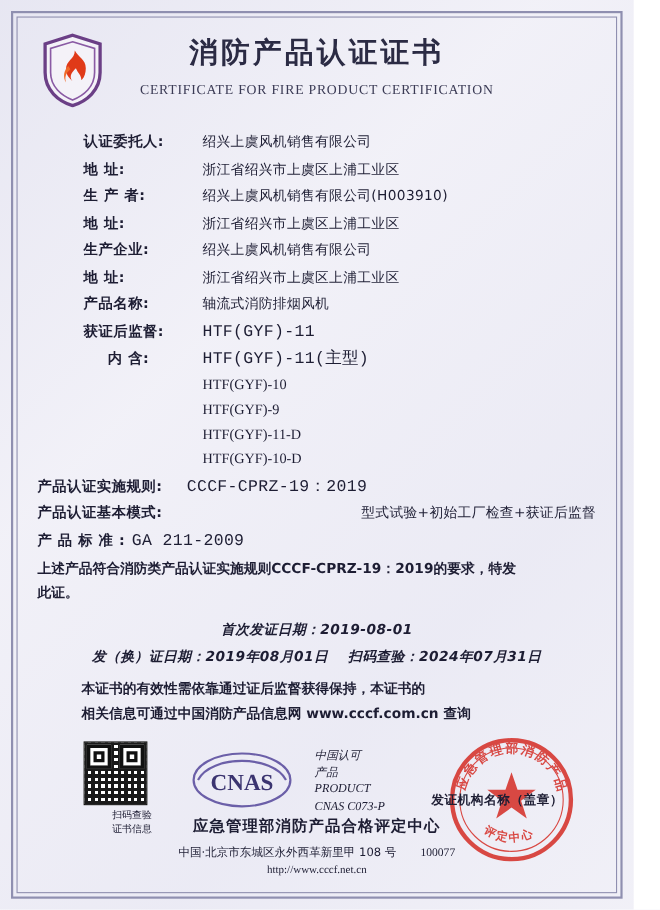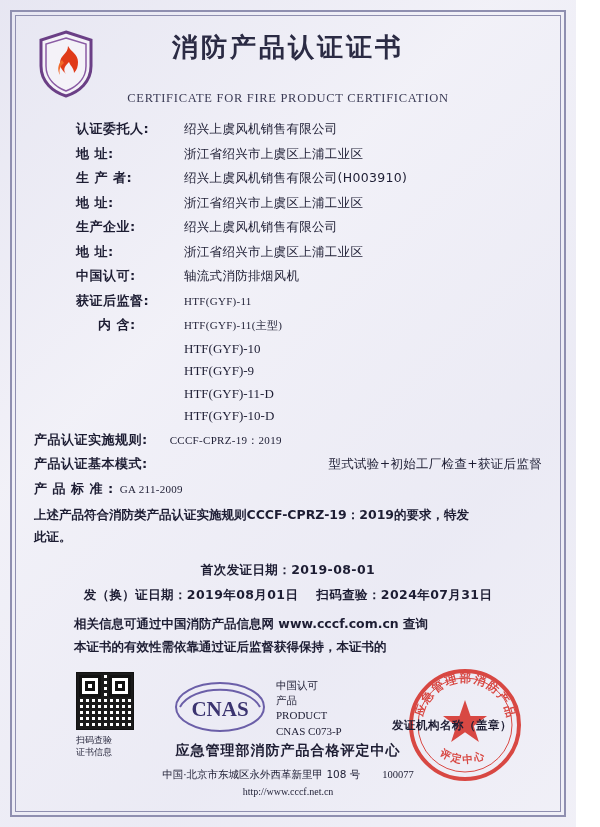--- a/index.html
+++ b/index.html
@@ -58,21 +58,21 @@
     padding-top: 6px;
   }
   .title-cn {
     font-family: "DejaVu Sans", sans-serif;
     font-size: 26px;
     font-weight: bold;
     letter-spacing: 3px;
     color: #2b2b44;
   }
   .title-en {
-    margin-top: 26px;
+    margin-top: 9px;
     font-family: "Liberation Serif", serif;
     font-size: 12.5px;
     letter-spacing: 0.7px;
     color: #3b3b55;
   }
   .cert-no {
     margin-top: 13px;
     text-align: right;
     padding-right: 12px;
     font-family: "DejaVu Sans", sans-serif;
@@ -99,22 +99,22 @@
     letter-spacing: 0.5px;
     white-space: nowrap;
   }
   .val {
     font-family: "DejaVu Sans", sans-serif;
     font-size: 12.5px;
     color: #1d1d33;
     letter-spacing: 0.3px;
   }
   .val.serifnum {
-    font-family: Liberation Serif, serif;
-    font-size: 11px;
+    font-family: Liberation Mono, monospace;
+    font-size: 15px;
   }
   .sub-row {
     display: flex;
     margin-bottom: 6.5px;
   }
   .sub-pad { flex: 0 0 108px; }
   .sub-val {
     font-family: "Liberation Serif", serif;
     font-size: 13px;
     color: #1d1d33;
@@ -128,20 +128,21 @@
     margin-top: 2px;
   }
   .statement .second {
     display: block;
   }
 
   
   .dates {
     margin-top: 14px;
     text-align: center;
+    font-style: italic;
   }
   .date-line {
     font-family: "DejaVu Sans", sans-serif;
     font-size: 12.5px;
     font-weight: bold;
     color: #1d1d33;
     margin-bottom: 8px;
     letter-spacing: 0.4px;
   }
   .date-line .sp { display: inline-block; width: 18px; }
@@ -162,21 +163,21 @@
   .marks {
     position: relative;
     margin-top: 14px;
     height: 110px;
   }
   .qr-block {
     position: absolute;
     left: 42px;
     top: 0;
     width: 62px;
-    text-align: left;
+    text-align: right;
   }
   .qr {
     width: 58px;
     height: 58px;
     background:
       repeating-linear-gradient(90deg, #1a1a1a 0 3px, transparent 3px 6px),
       repeating-linear-gradient(0deg, #1a1a1a 0 3px, transparent 3px 6px),
       #ffffff;
     border: 1px solid #111;
     box-sizing: border-box;
@@ -206,26 +207,27 @@
     top: 4px;
     display: flex;
     align-items: flex-start;
   }
   .cnas-logo {
     width: 92px;
     height: 62px;
     position: relative;
   }
   .cnas-text {
-    margin-left: 10px;
+    margin-left: 20px;
     margin-top: 2px;
     font-family: "DejaVu Sans", sans-serif;
     font-size: 10.5px;
     color: #1d1d33;
     line-height: 1.45;
+    font-style: italic;
   }
   .cnas-text .en {
     font-family: "Liberation Serif", serif;
     font-size: 11px;
   }
   .seal {
     position: absolute;
     right: 18px;
     top: -6px;
     width: 118px;
@@ -315,21 +317,21 @@
       </div>
       <div class="row">
         <div class="lbl">生产企业:</div>
         <div class="val">绍兴上虞风机销售有限公司</div>
       </div>
       <div class="row">
         <div class="lbl">地      址:</div>
         <div class="val">浙江省绍兴市上虞区上浦工业区</div>
       </div>
       <div class="row">
-        <div class="lbl">中国认可:</div>
+        <div class="lbl">产品名称:</div>
         <div class="val">轴流式消防排烟风机</div>
       </div>
       <div class="row">
         <div class="lbl">获证后监督:</div>
         <div class="val serifnum">HTF(GYF)-11</div>
       </div>
       <div class="row">
         <div class="lbl" style="padding-left:22px;flex-basis:86px;">内  含:</div>
         <div class="val serifnum">HTF(GYF)-11(主型)</div>
       </div>
@@ -373,22 +375,22 @@
     <div class="dates">
       <div class="date-line">
         <span>首次发证日期：</span><span>2019-08-01</span>
       </div>
       <div class="date-line">
         <span>发（换）证日期：</span><span>2019年08月01日</span><span class="sp"></span><span>扫码查验：</span><span>2024年07月31日</span>
       </div>
     </div>
 
     <div class="notice">
+      <div>本证书的有效性需依靠通过证后监督获得保持，本证书的</div>
       <div>相关信息可通过中国消防产品信息网 www.cccf.com.cn 查询</div>
-      <div>本证书的有效性需依靠通过证后监督获得保持，本证书的</div>
     </div>
 
     <div class="marks">
 
       <div class="qr-block">
         <div class="qr"></div>
         <div class="qr-cap">
           <div>扫码查验</div>
           <div>证书信息</div>
         </div>

